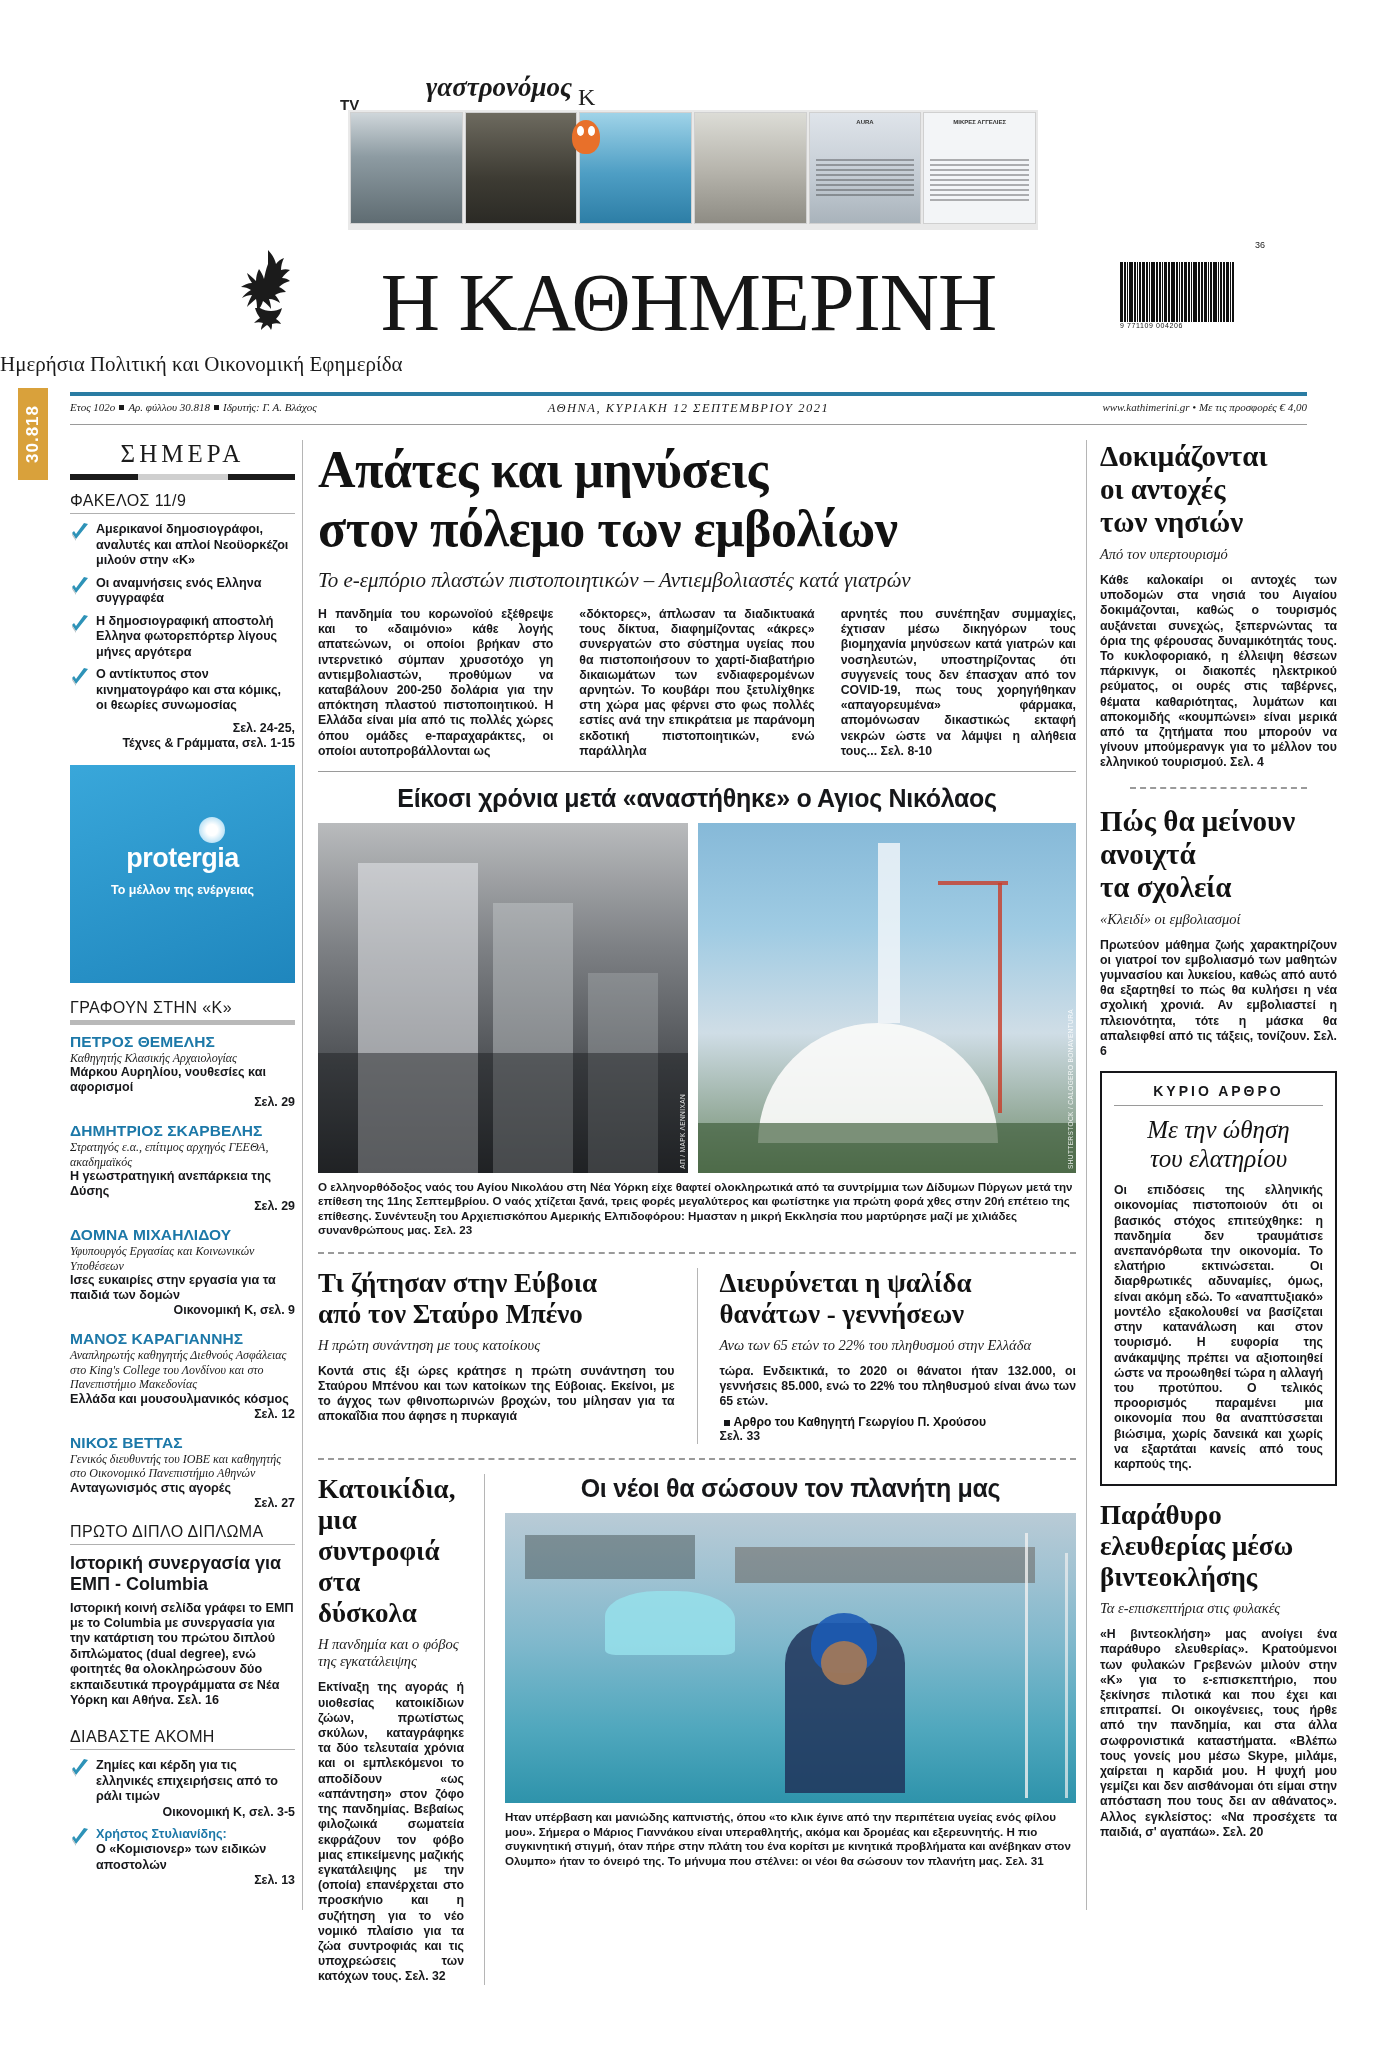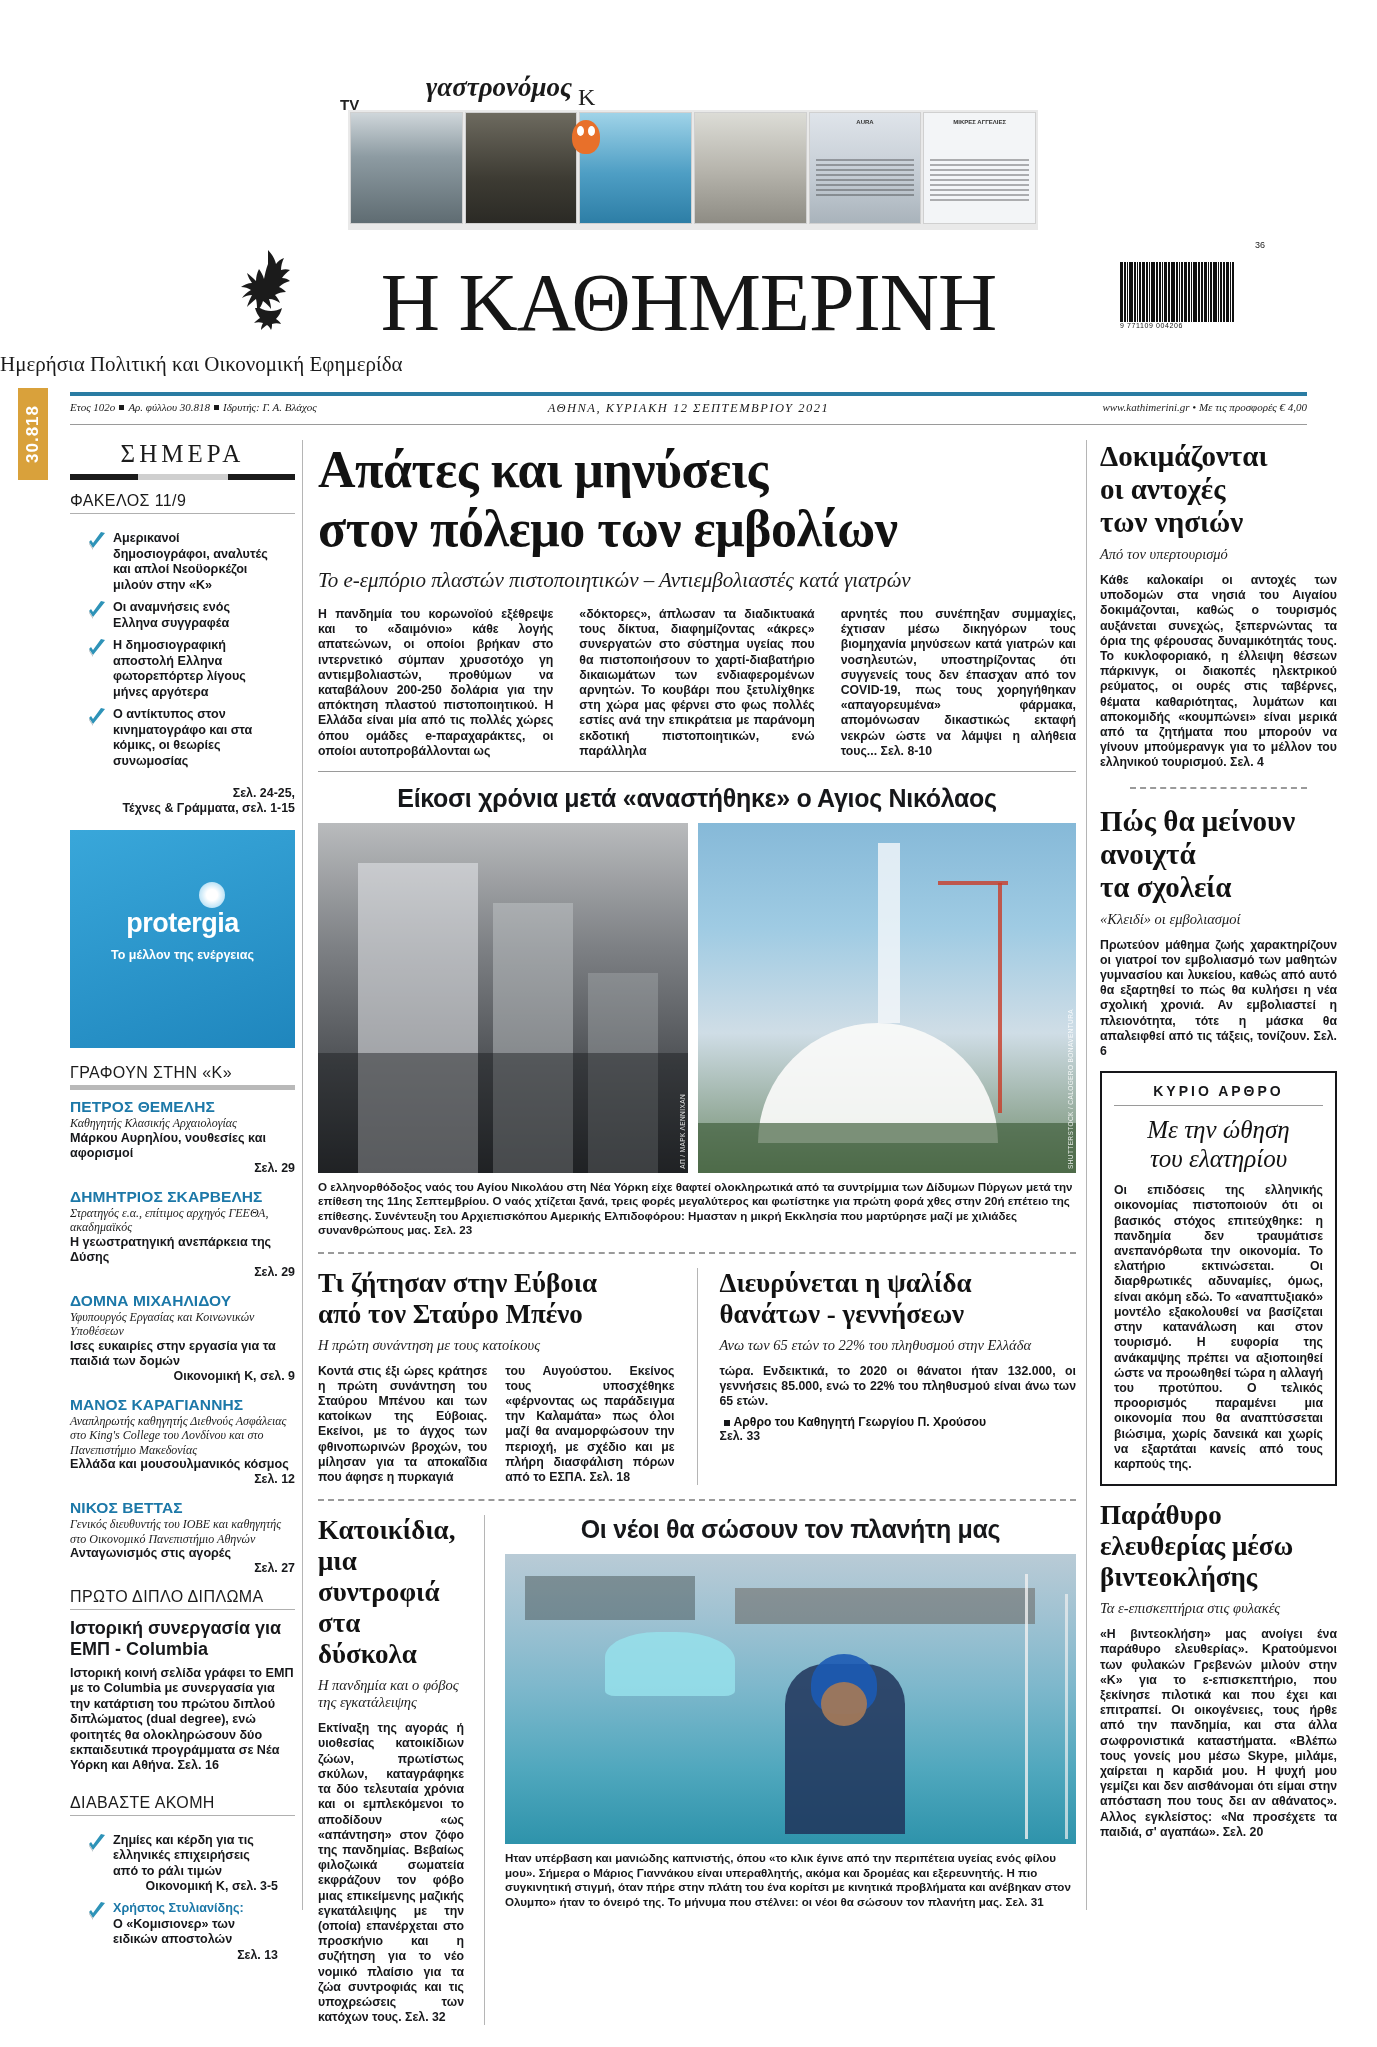--- a/index.html
+++ b/index.html
@@ -123,21 +123,21 @@
   .today-bar:before{ content:""; position:absolute; left:0; top:0; width:30%; height:6px; background:#1b1b1b;}
   .today-bar:after{ content:""; position:absolute; right:0; top:0; width:30%; height:6px; background:#1b1b1b;}
 
   .sec-kicker{
     font-size:16px; color:#1b1b1b; letter-spacing:.4px; margin-bottom:3px;
     font-family:"Liberation Sans", sans-serif;
   }
   .sec-kicker-rule{ height:1px; background:#b0b0b0; margin-bottom:8px; }
   .sec-kicker-rule.thick{ height:5px; background:#b9b9b9; }
 
-  .bullet-list{ margin:17px; padding:0; list-style:none; }
+  .bullet-list{ margin:0; padding:0; list-style:none; }
   .bullet-list li{
     position:relative; padding-left:26px; margin-bottom:7px;
     font-size:12.6px; line-height:15.5px; font-weight:700; color:#16171a;
   }
   .tick{
     position:absolute; left:0; top:0px; width:20px; height:20px;
   }
   .sel-right{ text-align:right; font-size:12.4px; font-weight:700; color:#16171a; line-height:15px;}
 
   .ad-box{
@@ -533,23 +533,20 @@
       <div style="flex:1; position:relative;">
         <h2 class="sub-head">
           <span style="display:block">Τι ζήτησαν στην Εύβοια</span>
           <span style="display:block">από τον Σταύρο Μπένο</span>
         </h2>
         <div class="sub-kicker">Η πρώτη συνάντηση με τους κατοίκους</div>
         <div style="display:flex; gap:18px;">
           <div class="body-text" style="flex:1">
             <b>Κοντά</b><span> στις έξι ώρες κράτησε η πρώτη συνάντηση του Σταύρου Μπένου και των κατοίκων της Εύβοιας. Εκείνοι, με το άγχος των φθινοπωρινών βροχών, του μίλησαν για τα αποκαΐδια που άφησε η πυρκαγιά</span>
           </div>
-          <div class="body-text" style="flex:1">
-            <span>του Αυγούστου. Εκείνος τους υποσχέθηκε «φέρνοντας ως παράδειγμα την Καλαμάτα» πως όλοι μαζί θα αναμορφώσουν την περιοχή, με σχέδιο και με πλήρη διασφάλιση πόρων από το ΕΣΠΑ. </span><b>Σελ. 18</b>
-          </div>
         </div>
       </div>
 
       <div style="width:1px; background:#b5b5b5;"></div>
 
       <div style="flex:1;">
         <h2 class="sub-head">
           <span style="display:block">Διευρύνεται η ψαλίδα</span>
           <span style="display:block">θανάτων - γεννήσεων</span>
         </h2>

